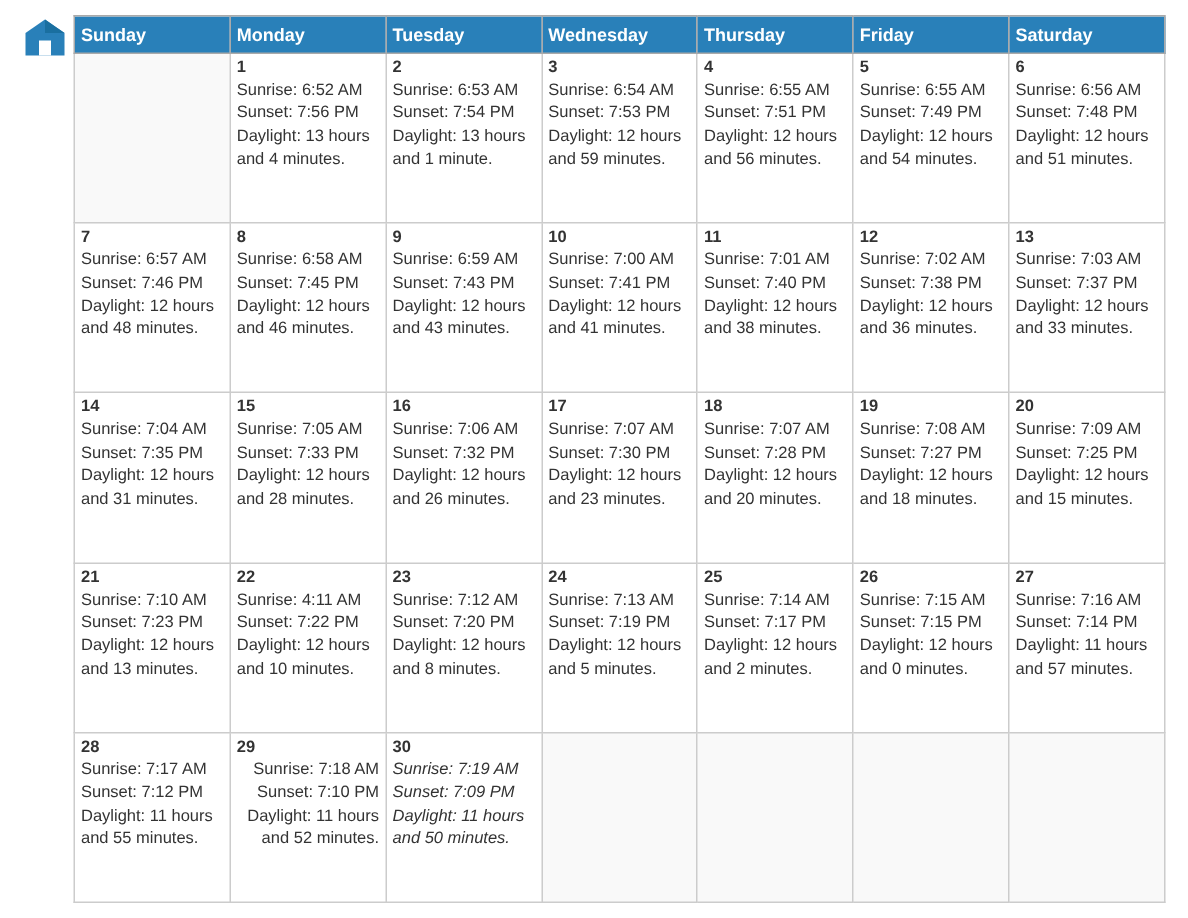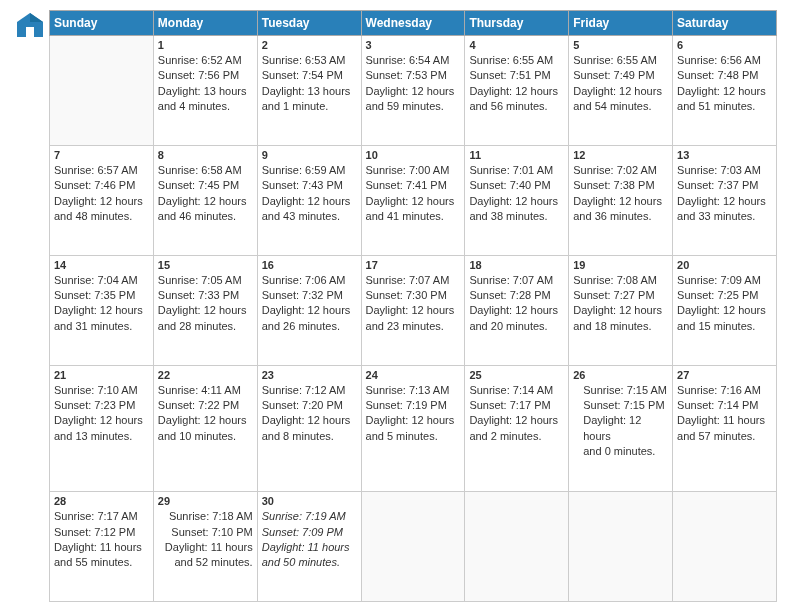--- a/index.html
+++ b/index.html
@@ -310,21 +310,21 @@
           </td>
           <td>
             <span class="day-number">25</span>
             <div class="day-info" style="white-space: pre-line;">Sunrise: 7:14 AM
 Sunset: 7:17 PM
 Daylight: 12 hours
 and 2 minutes.</div>
           </td>
           <td>
             <span class="day-number">26</span>
-            <div class="day-info" style="white-space: pre-line; margin-left: 10px;">Sunrise: 7:15 AM
+            <div class="day-info" style="white-space: pre-line;">Sunrise: 7:15 AM
 Sunset: 7:15 PM
 Daylight: 12 hours
 and 0 minutes.</div>
           </td>
           <td>
             <span class="day-number">27</span>
             <div class="day-info" style="white-space: pre-line;">Sunrise: 7:16 AM
 Sunset: 7:14 PM
 Daylight: 11 hours
 and 57 minutes.</div>

